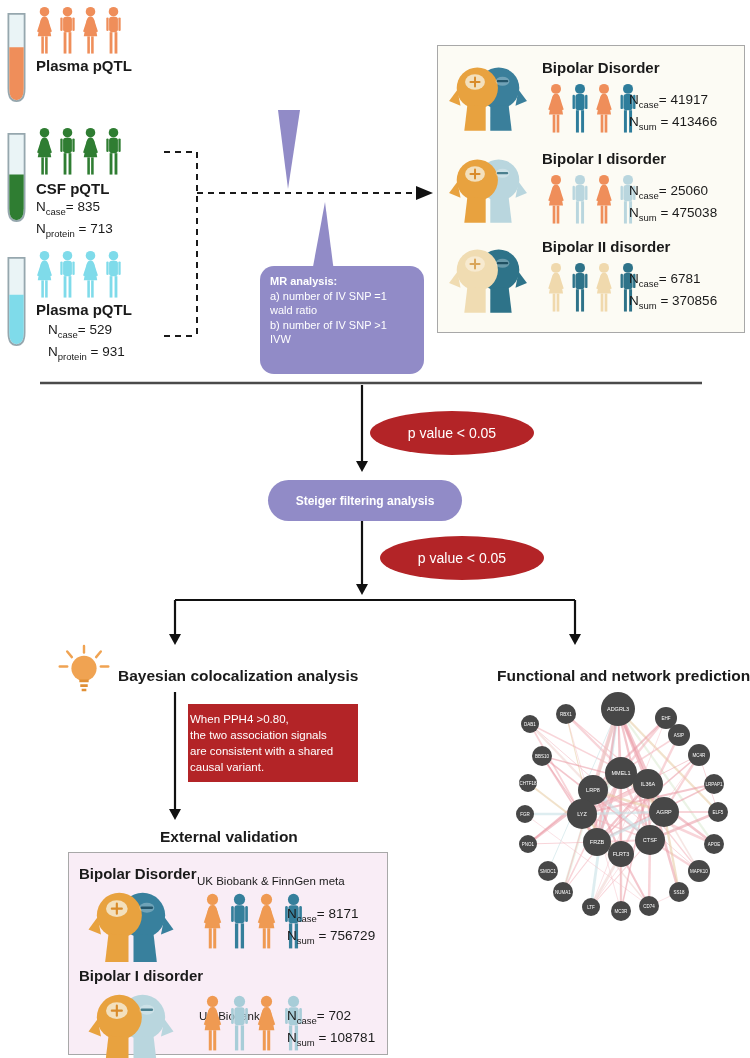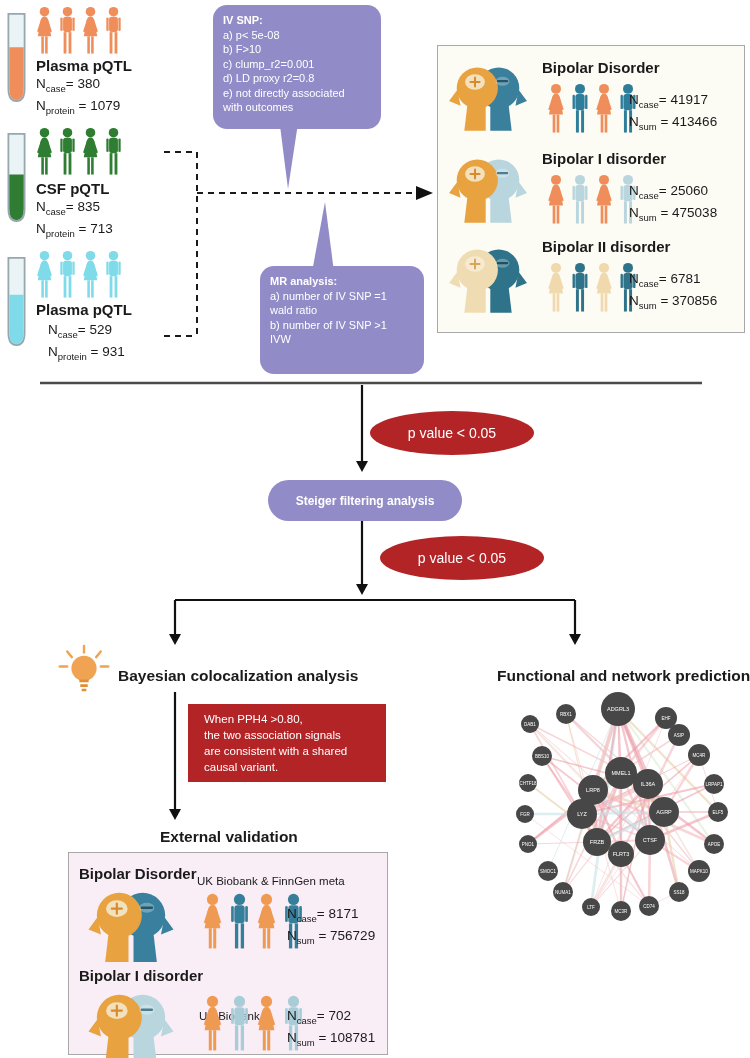--- a/index.html
+++ b/index.html
@@ -10,21 +10,21 @@
   .stats{font-size:13.5px;line-height:17px;}
   .stats sub{font-size:9.5px;}
   .bubble{background:#918bc7;color:#fff;border-radius:14px;padding:8px 10px;font-size:11px;line-height:14.5px;}
   .bubble .b-title{font-weight:bold;}
   .panel{background:#fcfbf4;border:1px solid #a8a8a8;}
   .pinkpanel{background:#f9edf6;border:1px solid #a8a8a8;}
   .row-title{font-size:15px;font-weight:bold;}
   .ellipse{border-radius:50%;color:#fff;font-size:14px;display:flex;align-items:center;justify-content:center;}
   .pill{border-radius:21px;color:#fff;font-size:12px;font-weight:bold;display:flex;align-items:center;justify-content:center;}
   .section-title{font-size:15.5px;font-weight:bold;white-space:nowrap;}
-  .rednote{color:#fff;font-size:11.5px;line-height:16px;padding:7px 16px;}
+  .rednote{color:#fff;font-size:11.5px;line-height:16px;padding:7px 2px;}
   .cohort{font-size:11.5px;}
   .people span{display:inline-block;vertical-align:bottom;}
   .netlabel{fill:#fff;}
 </style>
 </head>
 <body>
 
 <div id="stage">
 
   <svg class="abs" style="left:0;top:0;" width="750" height="1058" viewBox="0 0 750 1058">
@@ -86,24 +86,20 @@
        <rect x="13.7" y="34" width="2.9" height="19.5" fill="#ef8e5a"></rect>
         </svg></span><span><svg width="23" height="50" viewBox="0 0 26 56">
           <circle cx="13" cy="6.2" r="5.4" fill="#ef8e5a"></circle>
           <rect x="8" y="11.8" width="10" height="17.5" rx="3.2" fill="#ef8e5a"></rect>
        <rect x="4.9" y="12.6" width="2.6" height="15.5" rx="1.3" fill="#ef8e5a"></rect>
        <rect x="18.5" y="12.6" width="2.6" height="15.5" rx="1.3" fill="#ef8e5a"></rect>
        <rect x="8.6" y="29.3" width="3.2" height="24.2" fill="#ef8e5a"></rect>
        <rect x="14.2" y="29.3" width="3.2" height="24.2" fill="#ef8e5a"></rect>
         </svg></span></div>
   <div class="abs src-title" style="left:36px;top:57px;">Plasma pQTL</div>
-  <div class="abs stats" style="left:36px;top:75px;">
-      <div>N<sub>case</sub>= 380</div>
-      <div>N<sub>protein</sub> = 1079</div>
-    </div>
 
   <svg class="abs" style="left:3px;top:128px;" width="27" height="100" viewBox="0 0 30 104">
     <path d="M6,3 L6,86 Q6,100 15,100 Q24,100 24,86 L24,3 Z" fill="#eaf4f6" stroke="#96a7ae" stroke-width="2"></path>
     <path d="M7,48 L7,86 Q7,99 15,99 Q23,99 23,86 L23,48 Z" fill="#2f7d32"></path>
   </svg>
   <div class="abs people" style="left:33px;top:127px;"><span><svg width="23" height="50" viewBox="0 0 26 56">
           <circle cx="13" cy="6.2" r="5.4" fill="#2f7d32"></circle>
           <path d="M9.2,14.5 L4.6,28.5 L7,29.4 L10.6,18 Z" fill="#2f7d32"></path>
        <path d="M16.8,14.5 L21.4,28.5 L19,29.4 L15.4,18 Z" fill="#2f7d32"></path>
        <path d="M13,11.5 C10.2,11.5 9.2,13.5 8.6,16.5 L5.4,34 H20.6 L17.4,16.5 C16.8,13.5 15.8,11.5 13,11.5 Z" fill="#2f7d32"></path>
@@ -169,31 +165,20 @@
        <rect x="18.5" y="12.6" width="2.6" height="15.5" rx="1.3" fill="#7fdbea"></rect>
        <rect x="8.6" y="29.3" width="3.2" height="24.2" fill="#7fdbea"></rect>
        <rect x="14.2" y="29.3" width="3.2" height="24.2" fill="#7fdbea"></rect>
         </svg></span></div>
   <div class="abs src-title" style="left:36px;top:301px;">Plasma pQTL</div>
   <div class="abs stats" style="left:48px;top:321px;">
       <div>N<sub>case</sub>= 529</div>
       <div>N<sub>protein</sub> = 931</div>
     </div>
 
-  <div class="abs bubble" style="left:213px;top:5px;width:148px;height:108px;">
-    <div class="b-title">IV SNP:</div>
-    <div>
-        <div>a) p&lt; 5e-08</div>
-        <div>b) F&gt;10</div>
-        <div>c) clump_r2=0.001</div>
-        <div>d) LD proxy r2=0.8</div>
-        <div>e) not directly associated</div>
-        <div>with outcomes</div>
-      </div>
-  </div>
 
   <div class="abs bubble" style="left:260px;top:266px;width:144px;height:92px;">
     <div class="b-title">MR analysis:</div>
     <div>
         <div>a) number of IV SNP =1</div>
         <div>wald ratio</div>
         <div>b) number of IV SNP &gt;1</div>
         <div>IVW</div>
       </div>
   </div>

